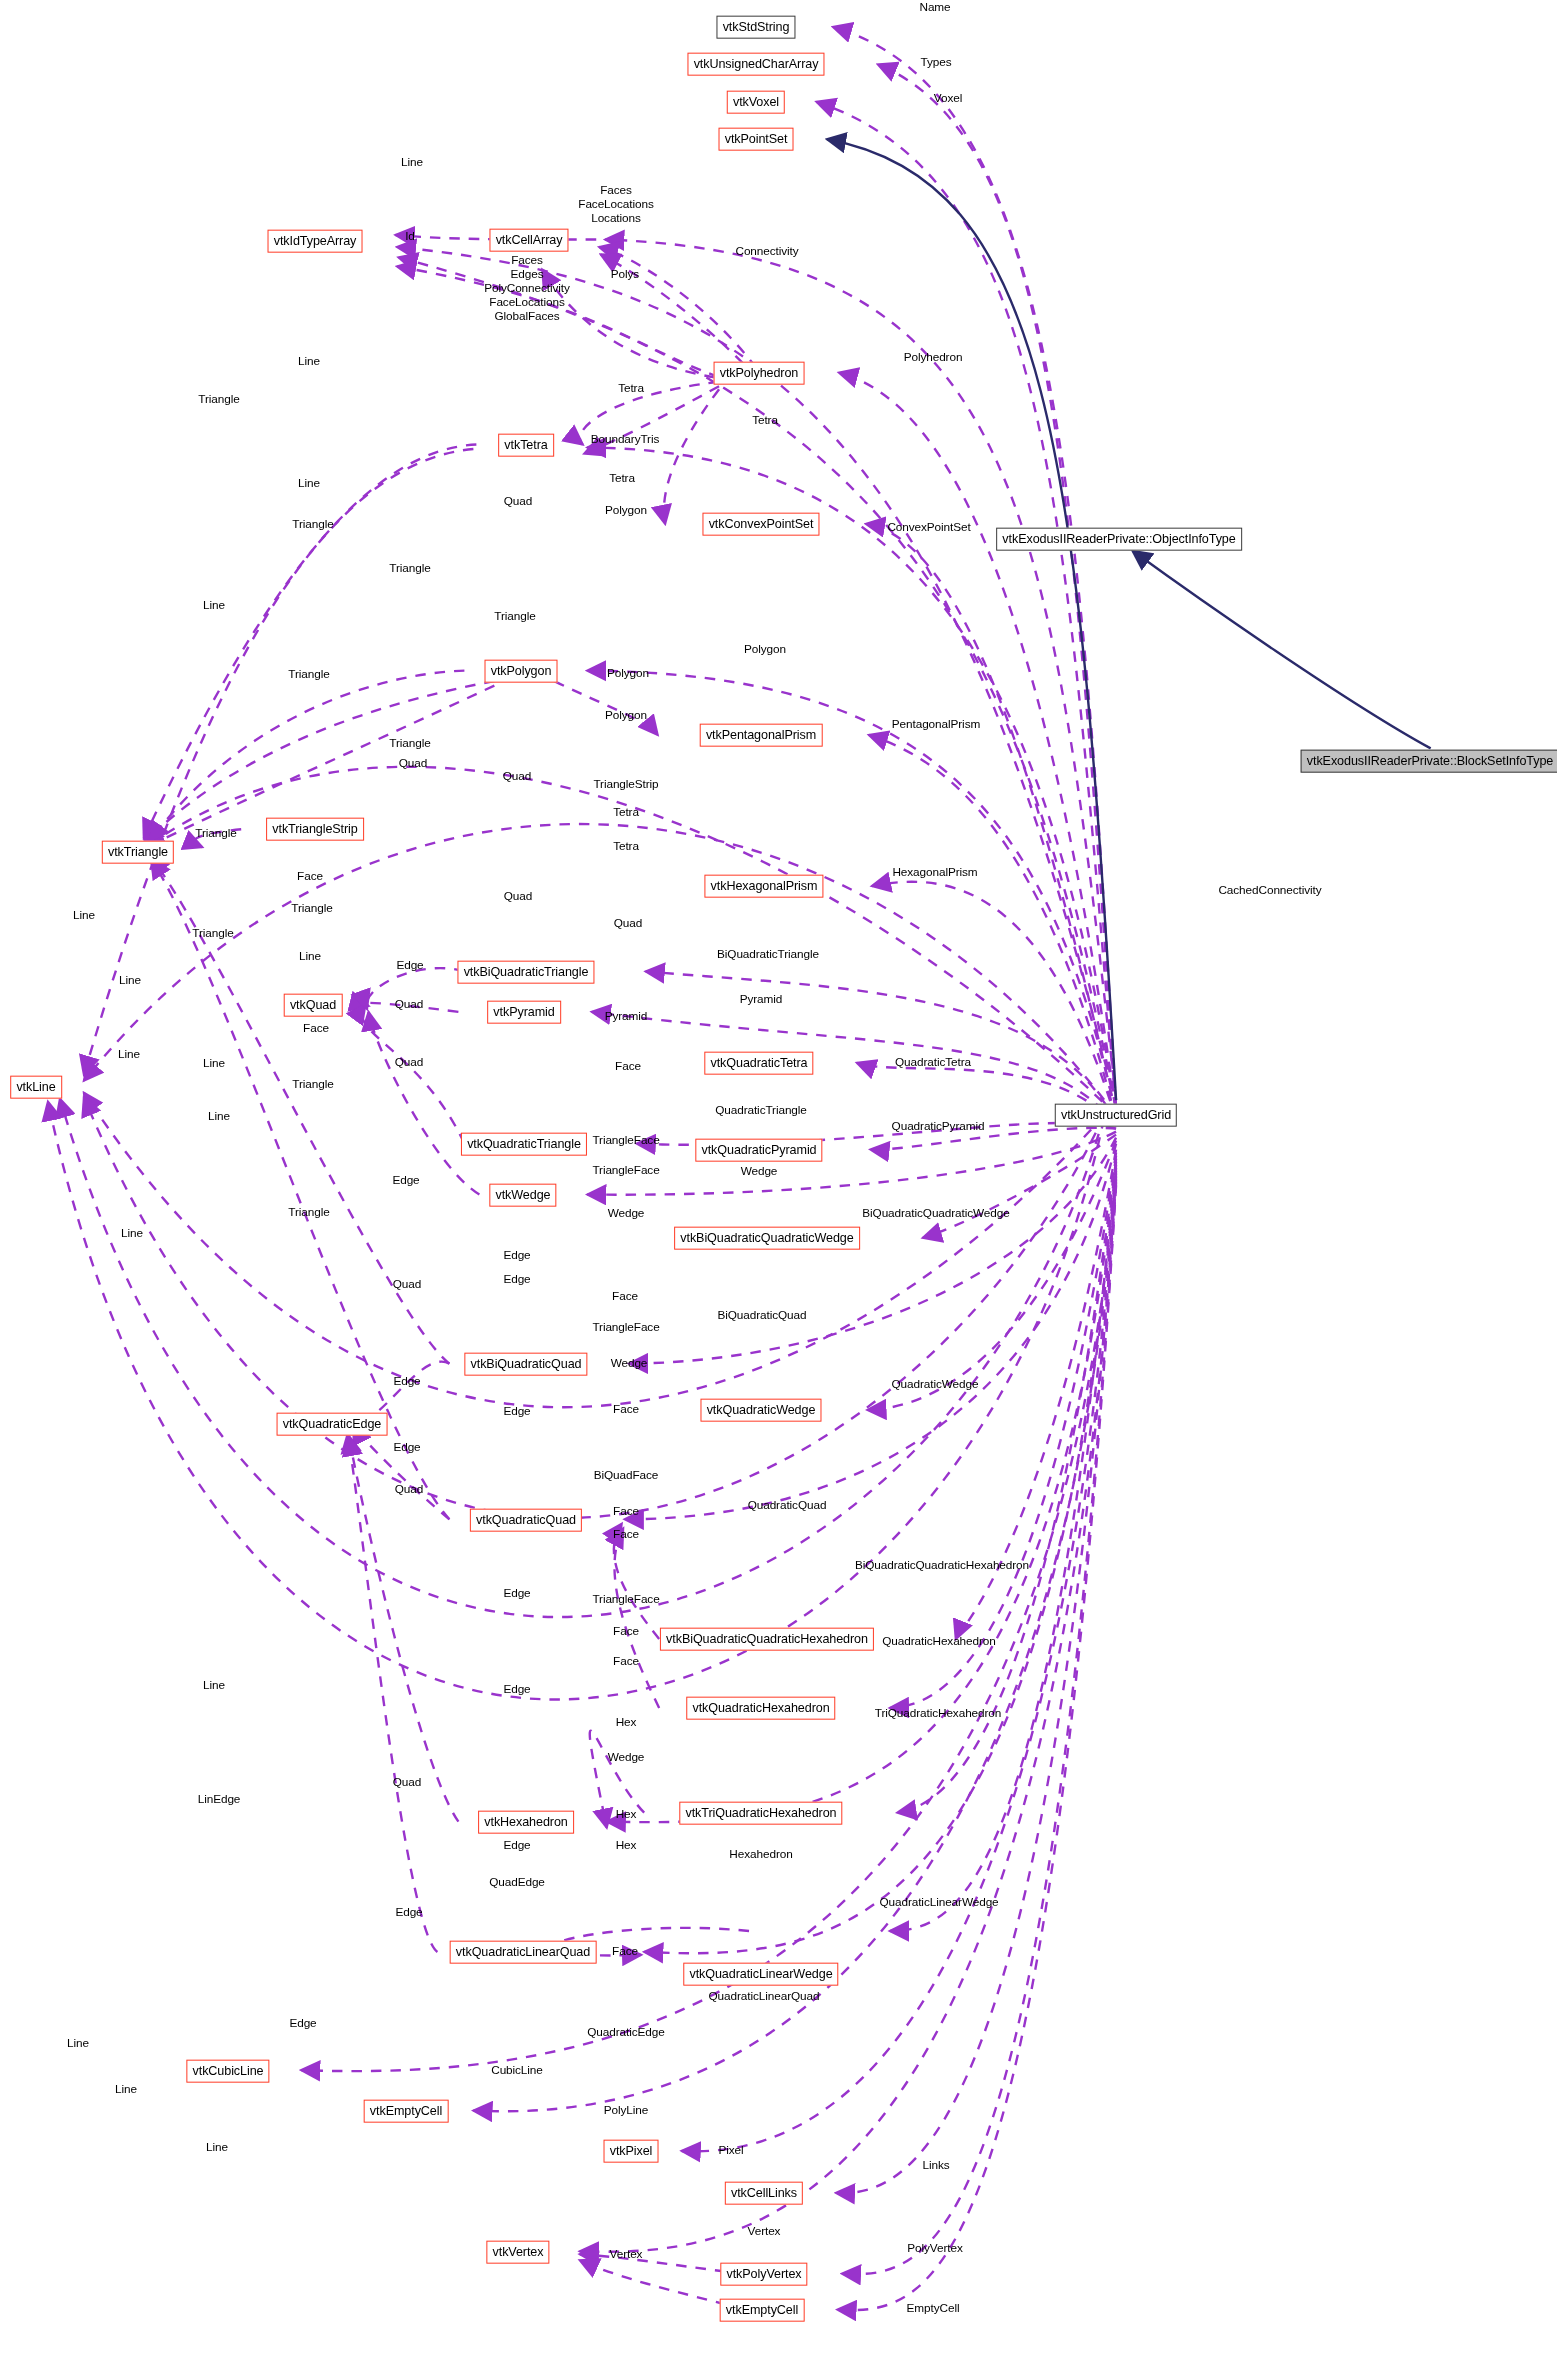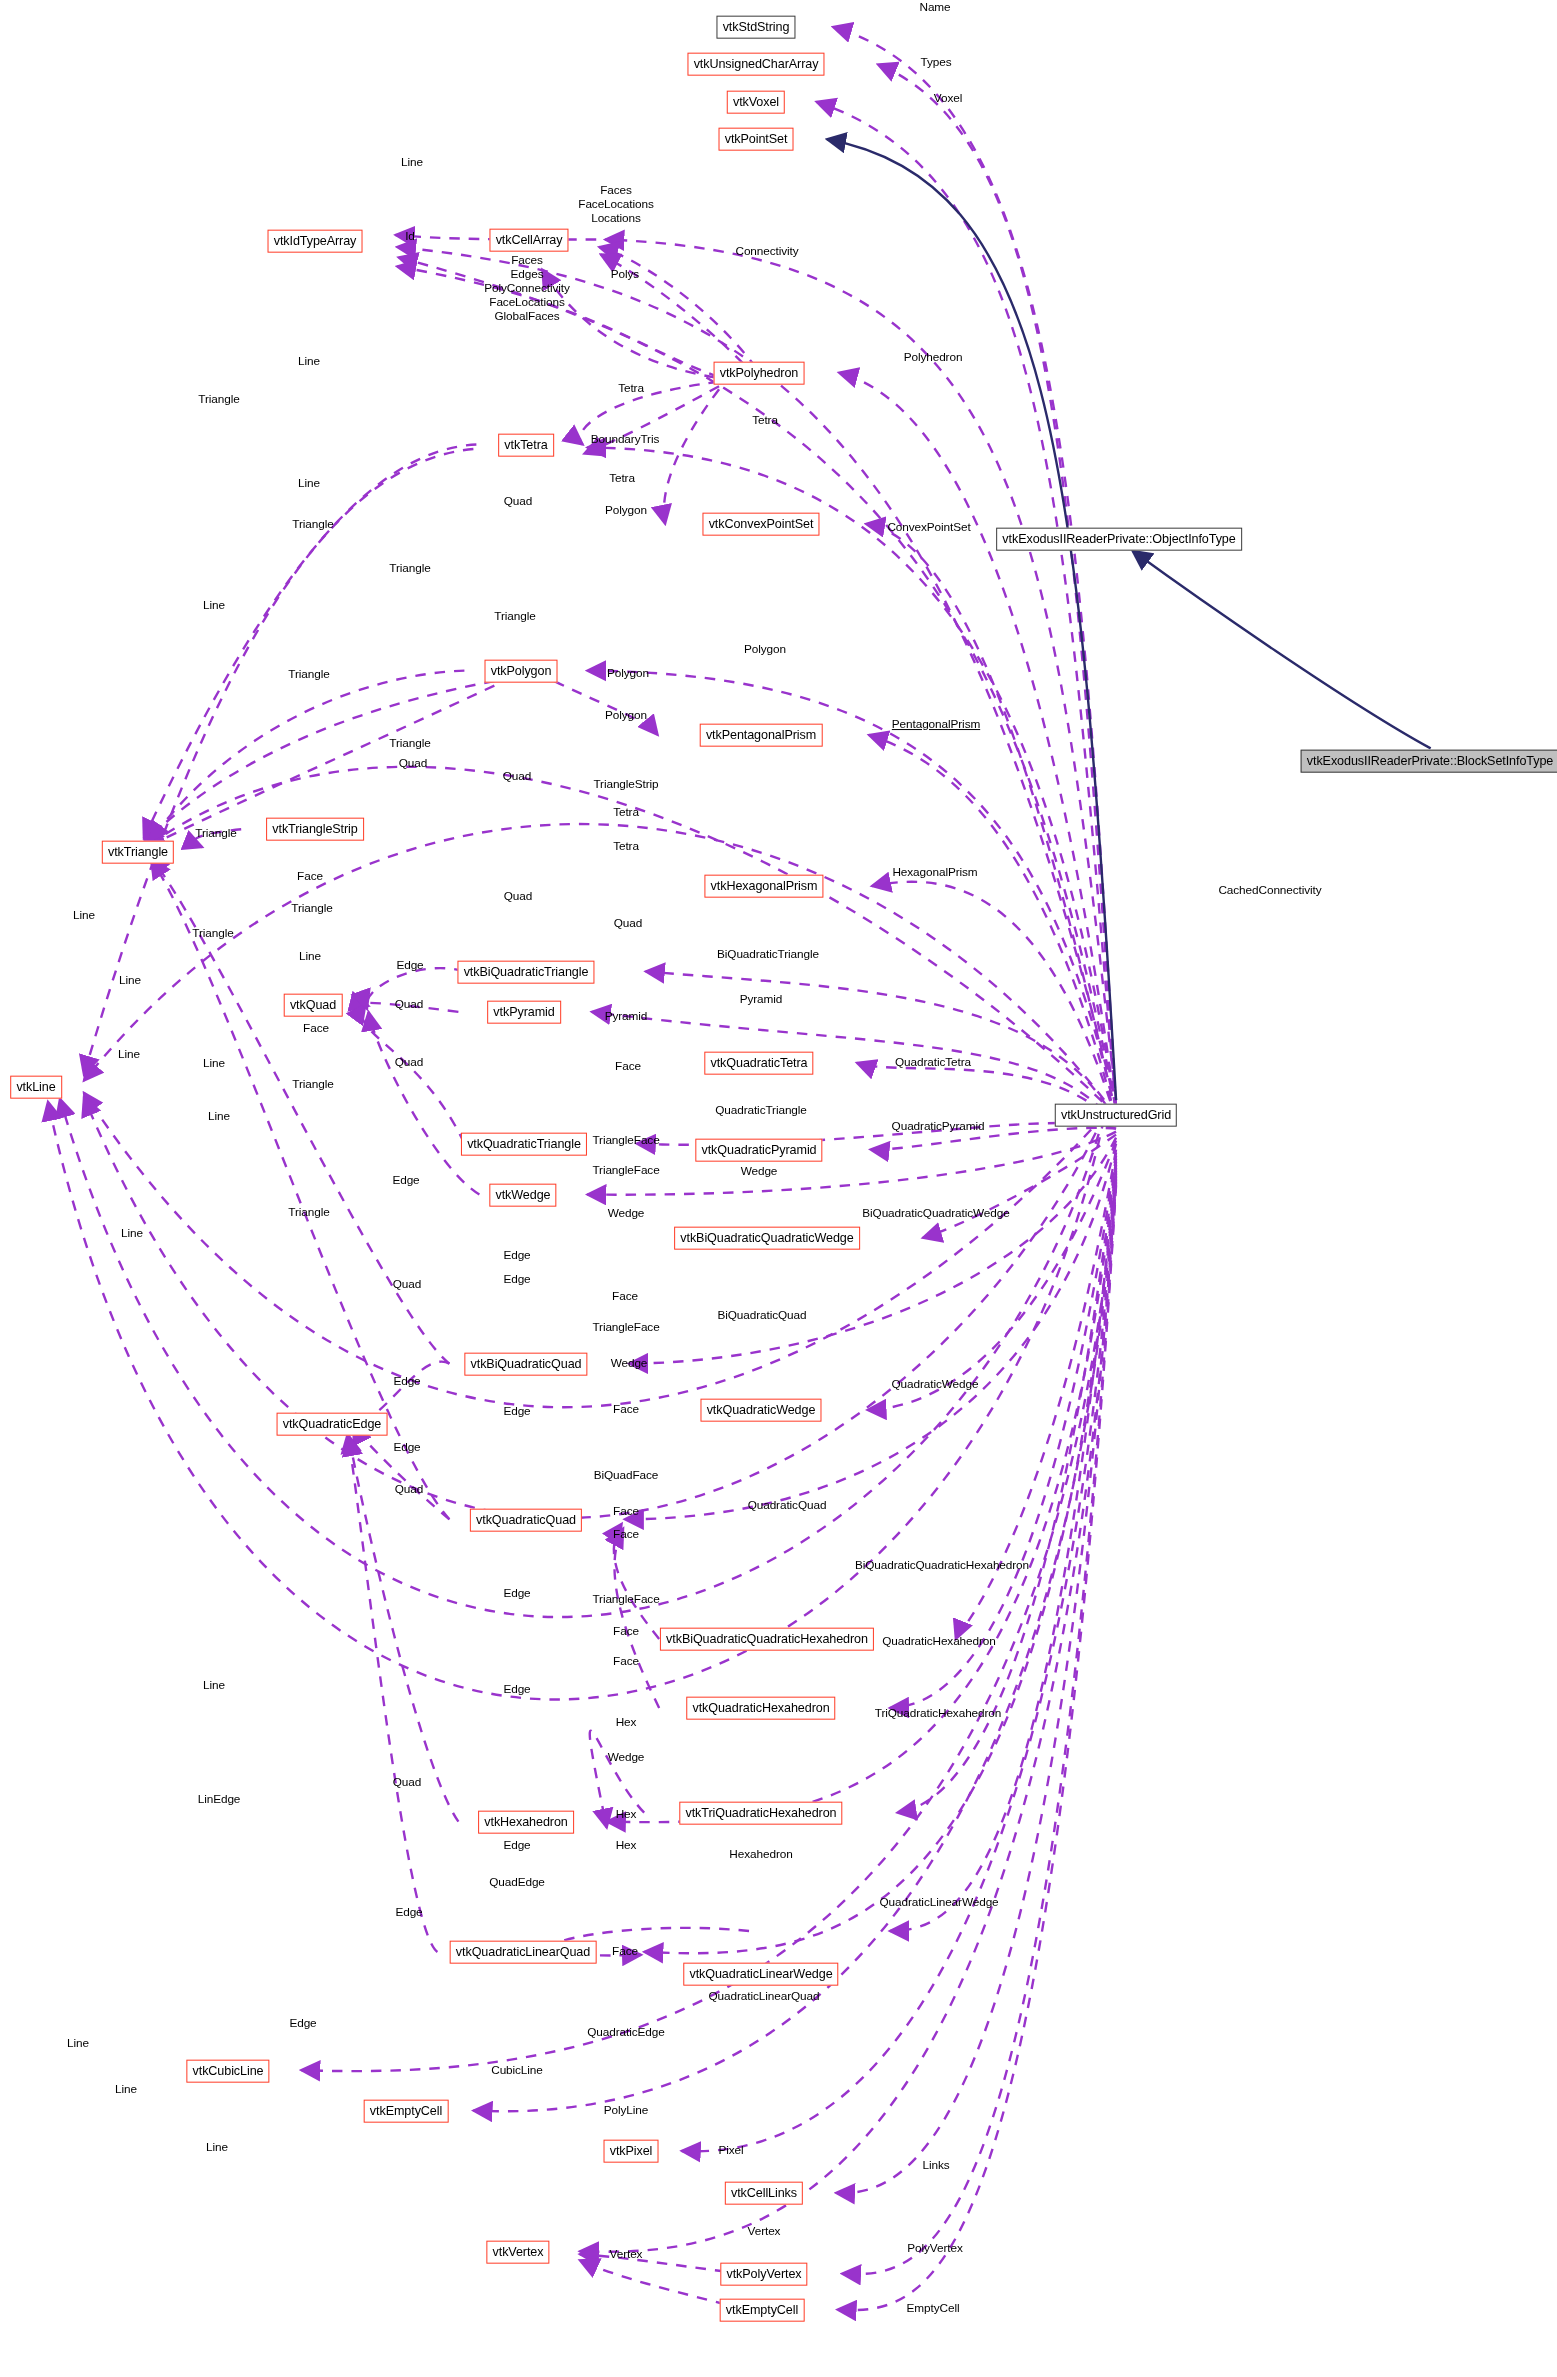--- a/index.html
+++ b/index.html
@@ -199,21 +199,21 @@
       <div class="elabel" style="left: 626px; top: 511px;">Polygon</div>
       <div class="elabel" style="left: 313px; top: 525px;">Triangle</div>
       <div class="elabel" style="left: 929px; top: 528px;">ConvexPointSet</div>
       <div class="elabel" style="left: 410px; top: 569px;">Triangle</div>
       <div class="elabel" style="left: 515px; top: 617px;">Triangle</div>
       <div class="elabel" style="left: 214px; top: 606px;">Line</div>
       <div class="elabel" style="left: 765px; top: 650px;">Polygon</div>
       <div class="elabel" style="left: 628px; top: 674px;">Polygon</div>
       <div class="elabel" style="left: 309px; top: 675px;">Triangle</div>
       <div class="elabel" style="left: 626px; top: 716px;">Polygon</div>
-      <div class="elabel" style="left: 936px; top: 725px; text-decoration: underline;">PentagonalPrism</div>
+      <div class="elabel" style="left: 936px; top: 725px;">PentagonalPrism</div>
       <div class="elabel" style="left: 410px; top: 744px;">Triangle</div>
       <div class="elabel" style="left: 413px; top: 764px;">Quad</div>
       <div class="elabel" style="left: 517px; top: 777px;">Quad</div>
       <div class="elabel" style="left: 626px; top: 785px;">TriangleStrip</div>
       <div class="elabel" style="left: 626px; top: 813px;">Tetra</div>
       <div class="elabel" style="left: 216px; top: 834px;">Triangle</div>
       <div class="elabel" style="left: 626px; top: 847px;">Tetra</div>
       <div class="elabel" style="left: 935px; top: 873px;">HexagonalPrism</div>
       <div class="elabel" style="left: 310px; top: 877px;">Face</div>
       <div class="elabel" style="left: 312px; top: 909px;">Triangle</div>

